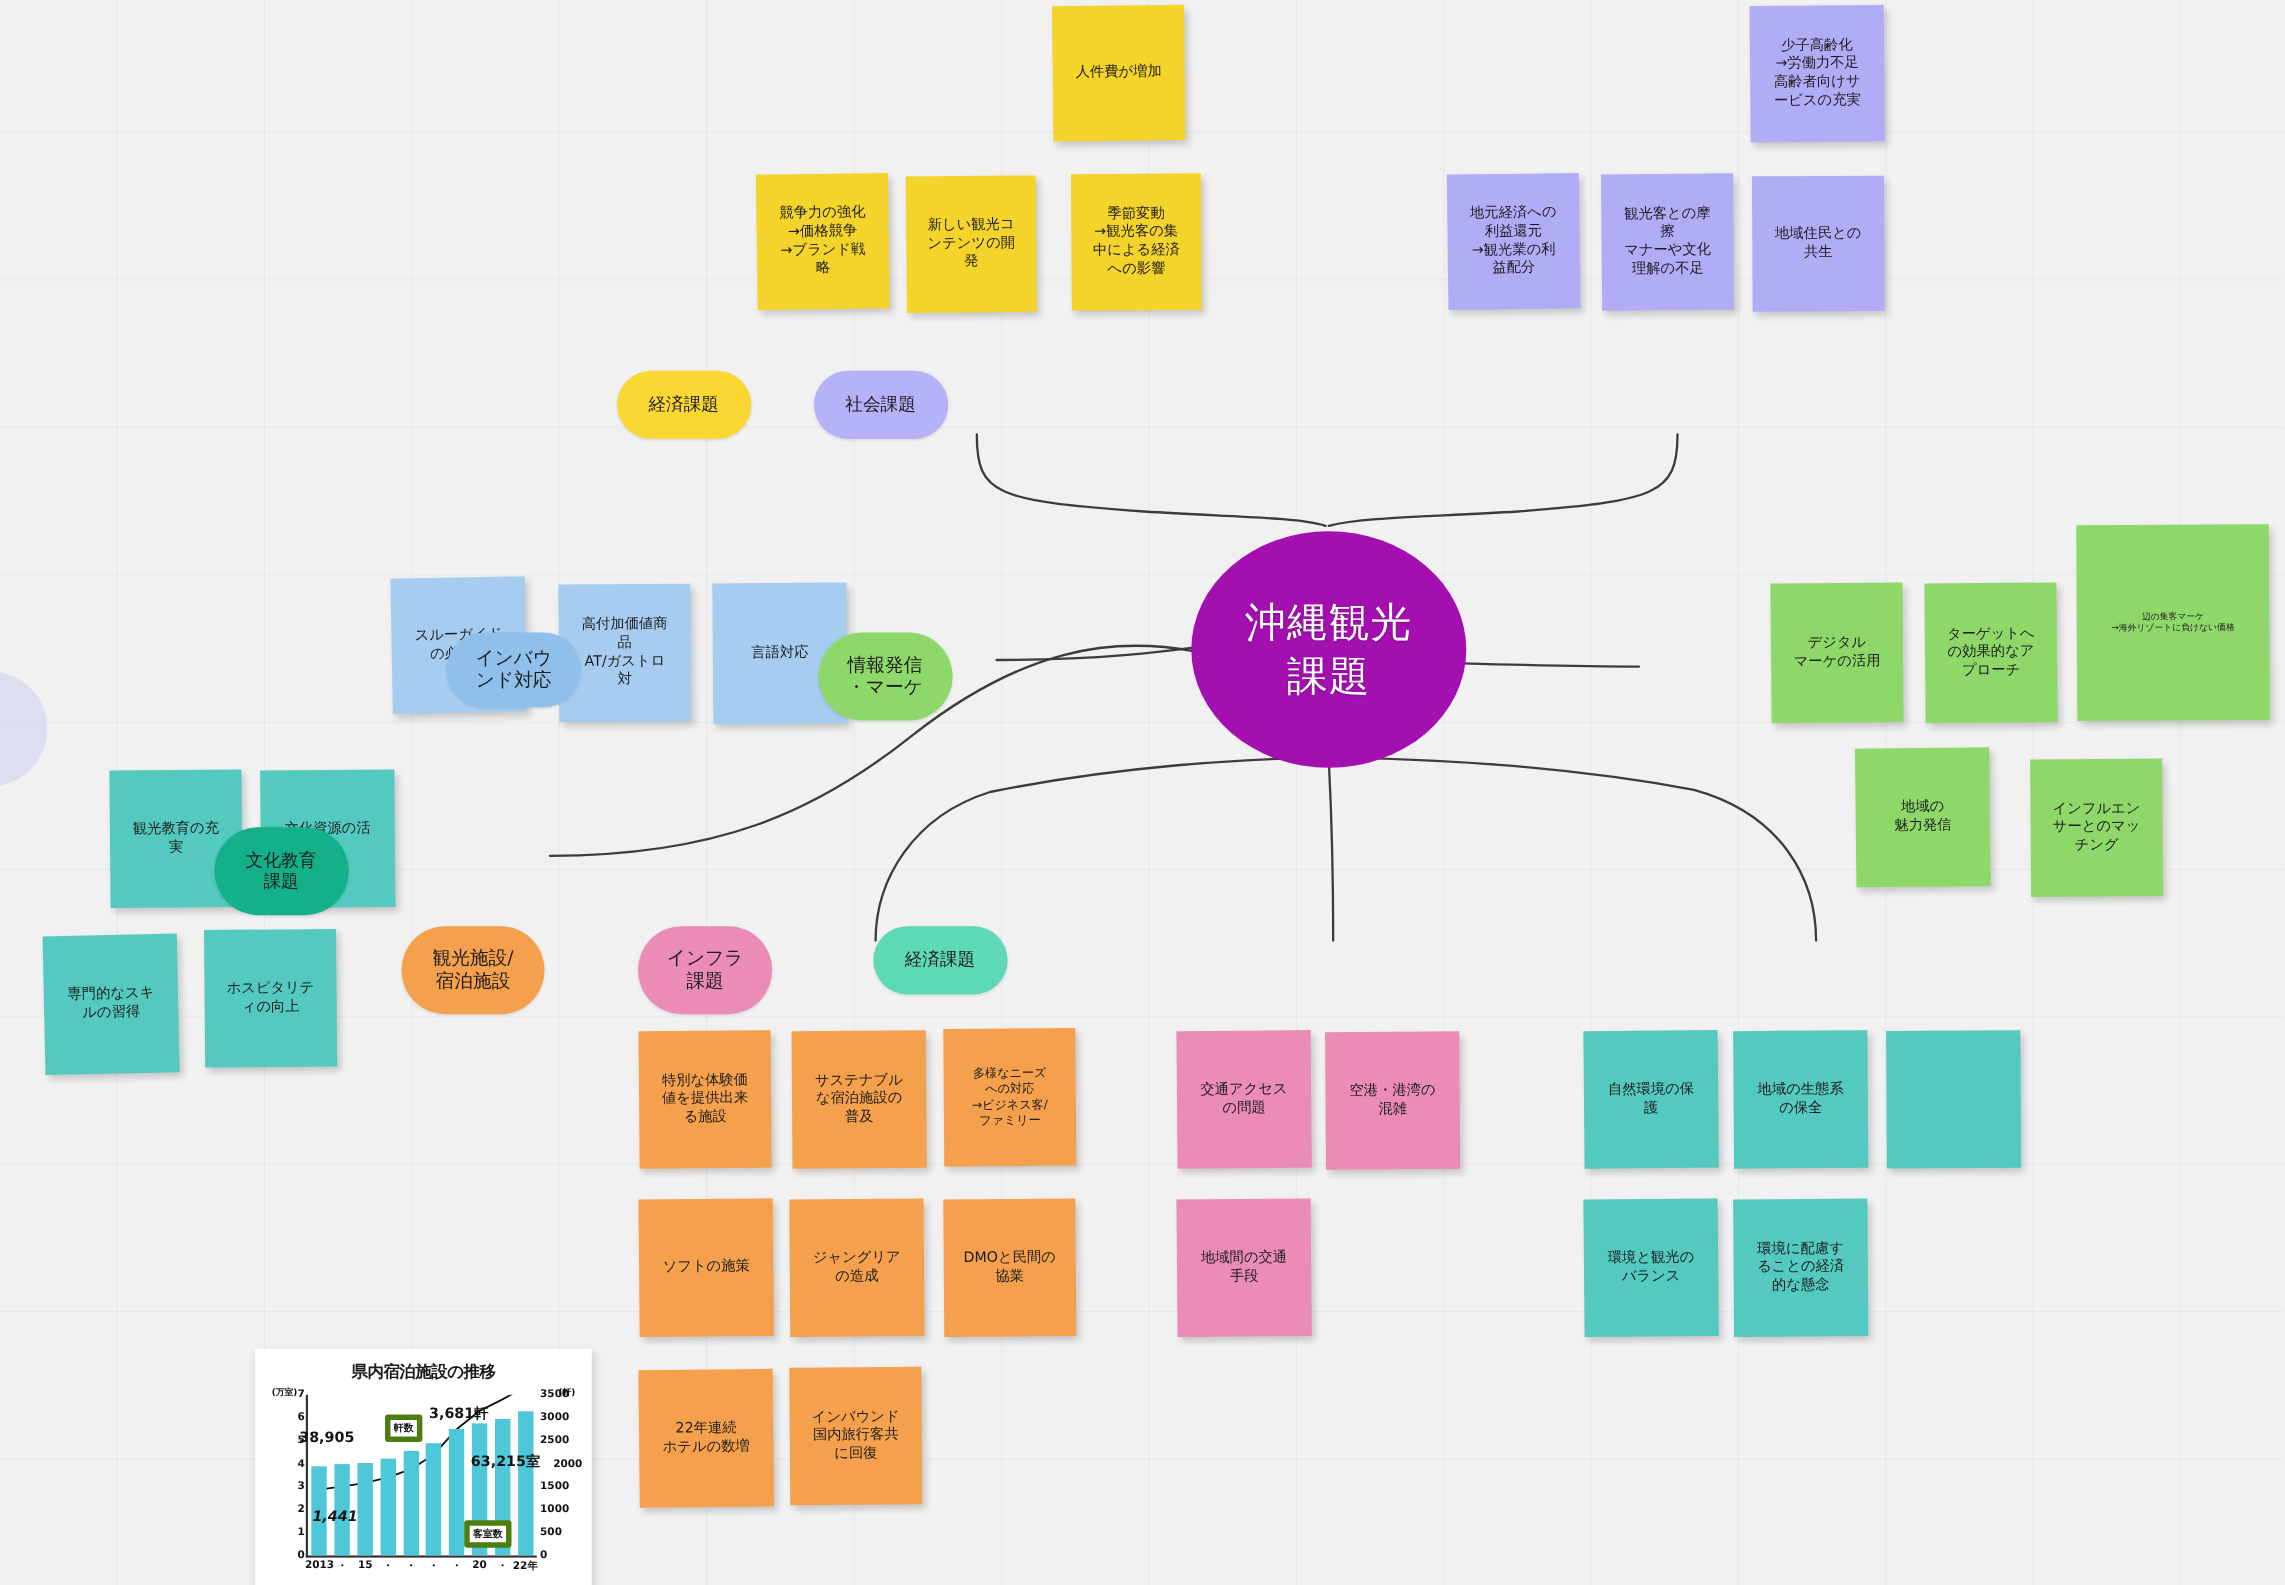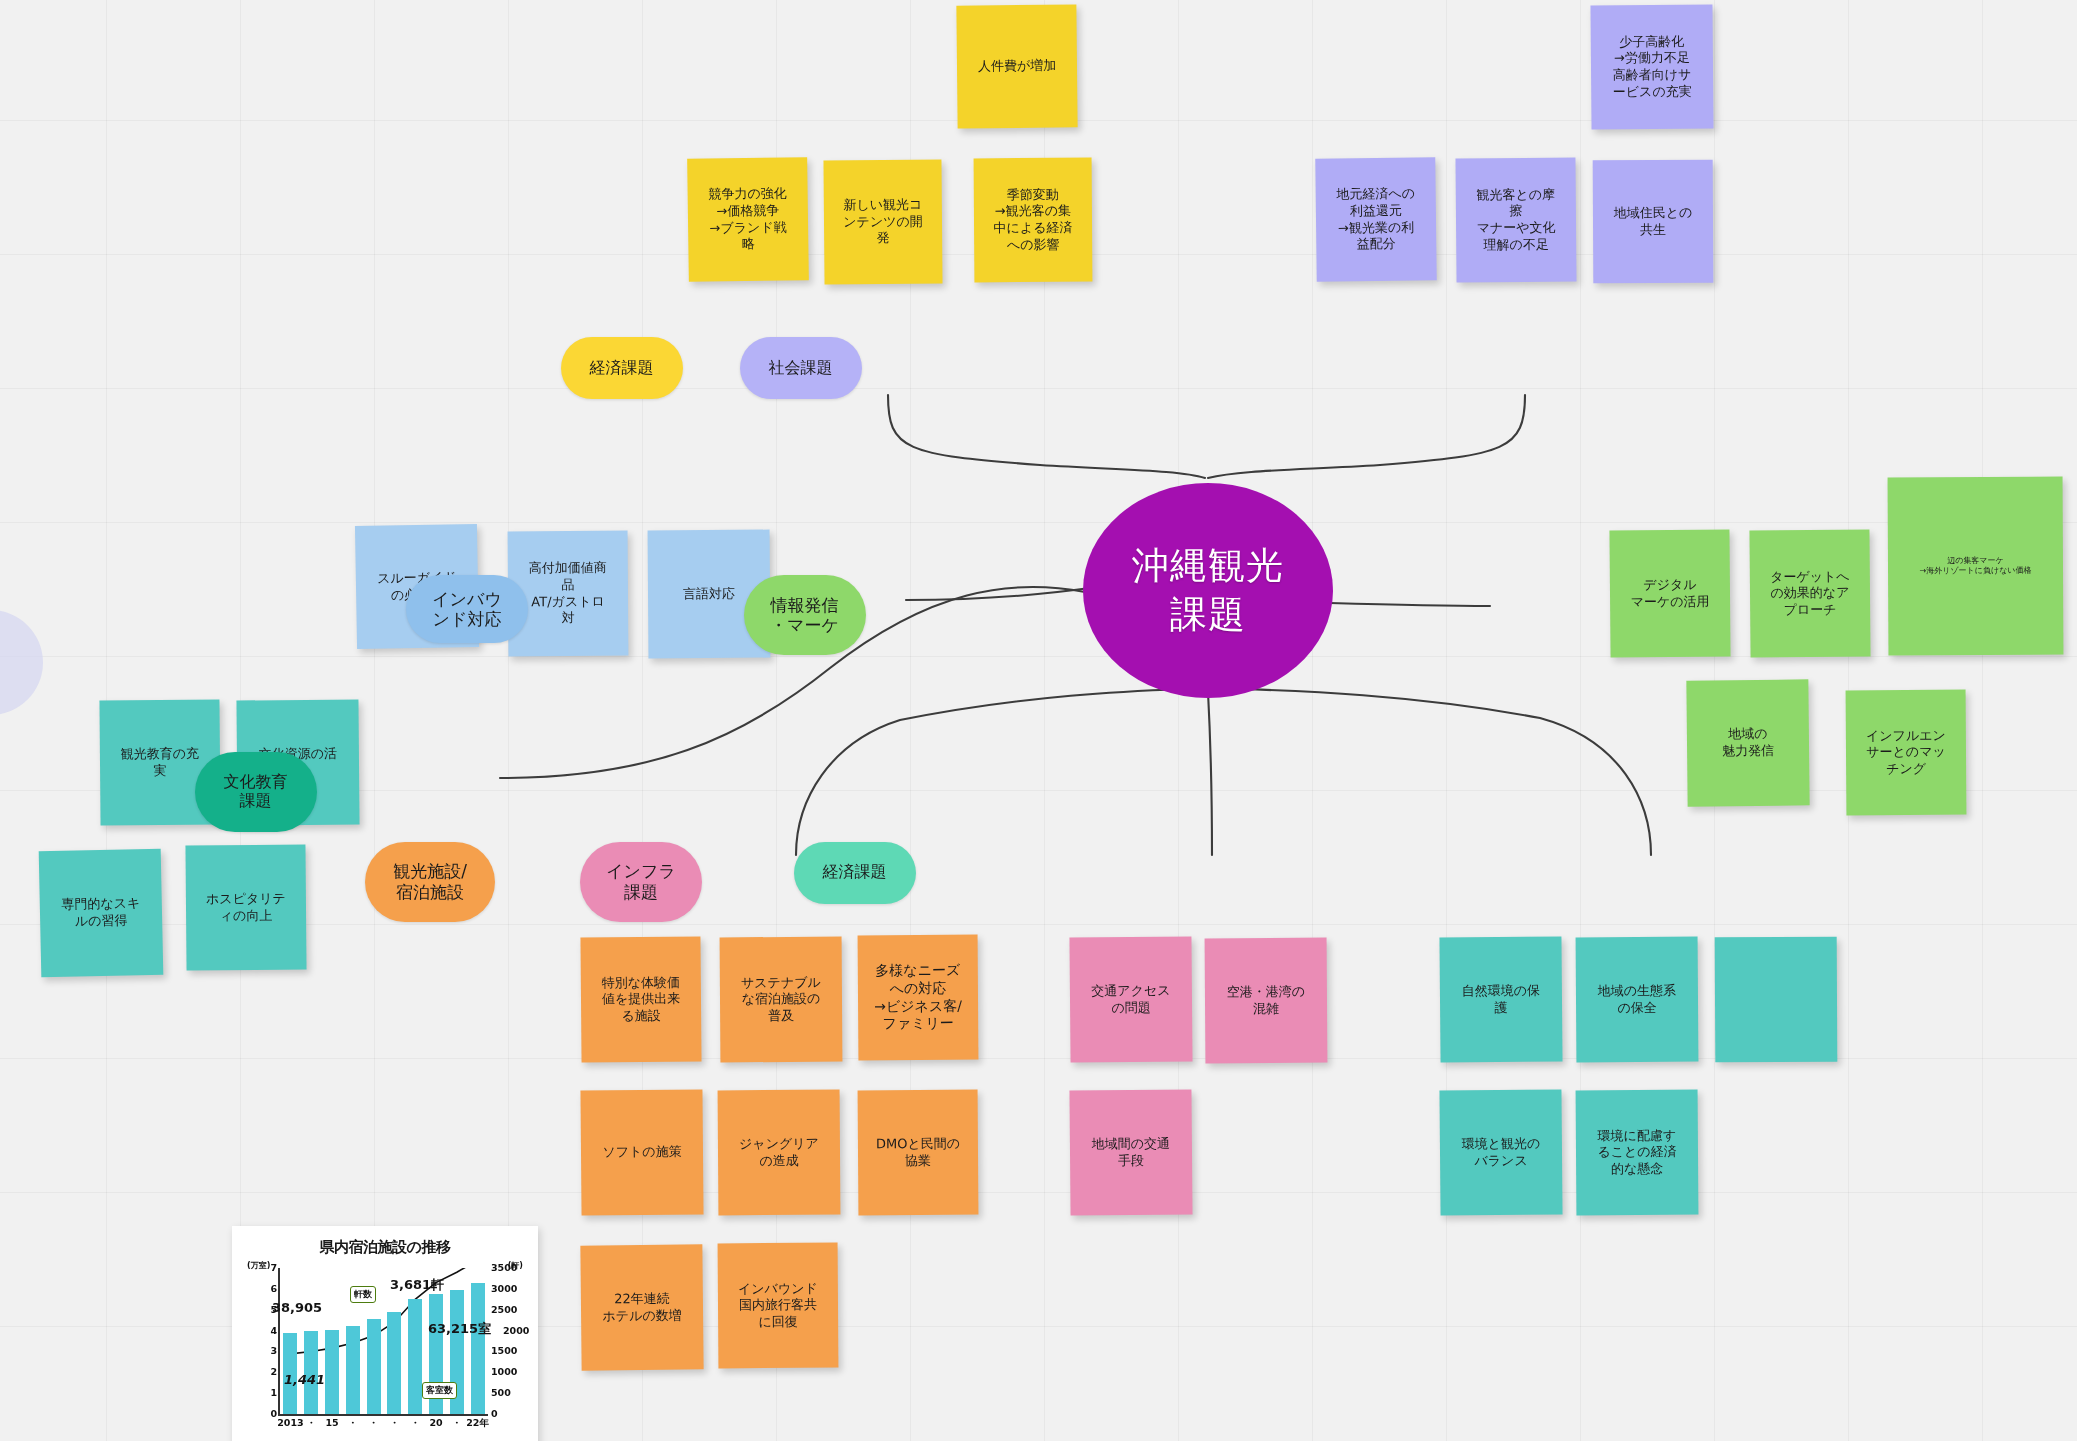--- a/index.html
+++ b/index.html
@@ -135,21 +135,21 @@
   .unit-r { right: 4px; }
   .chart-anno {
     position: absolute;
     font-size: 13px; font-weight: bold; color: #141414;
     white-space: nowrap;
   }
   .chart-tag {
     position: absolute;
     font-size: 9px; font-weight: bold; color: #141414;
     background: #fff;
-    border: 1px solid #4d7c0f;
+    border: 5px solid #4d7c0f;
     border-radius: 3px;
     padding: 1px 3px;
     white-space: nowrap;
   }
 </style>
 </head>
 <body>
 
 <div id="board">
 
@@ -247,21 +247,21 @@
 魅力発信</div>
       <div class="note" style="left: 1846px; top: 690px; width: 120px; height: 125px; background: rgb(142, 216, 106); font-size: 13px; transform: rotate(-0.4deg);">インフルエン
 サーとのマッ
 チング</div>
       <div class="note" style="left: 581px; top: 937px; width: 120px; height: 125px; background: rgb(245, 160, 76); font-size: 13px; transform: rotate(-0.5deg);">特別な体験価
 値を提供出来
 る施設</div>
       <div class="note" style="left: 720px; top: 937px; width: 122px; height: 125px; background: rgb(245, 160, 76); font-size: 13px; transform: rotate(-0.4deg);">サステナブル
 な宿泊施設の
 普及</div>
-      <div class="note" style="left: 858px; top: 935px; width: 120px; height: 125px; background: rgb(245, 160, 76); font-size: 14px; transform: rotate(-0.4deg);">多様なニーズ
+      <div class="note" style="left: 858px; top: 935px; width: 120px; height: 125px; background: rgb(245, 160, 76); font-size: 11px; transform: rotate(-0.4deg);">多様なニーズ
 への対応
 →ビジネス客/
 ファミリー</div>
       <div class="note" style="left: 581px; top: 1090px; width: 122px; height: 125px; background: rgb(245, 160, 76); font-size: 13px; transform: rotate(-0.5deg);">ソフトの施策</div>
       <div class="note" style="left: 718px; top: 1090px; width: 122px; height: 125px; background: rgb(245, 160, 76); font-size: 13px; transform: rotate(-0.4deg);">ジャングリア
 の造成</div>
       <div class="note" style="left: 858px; top: 1090px; width: 120px; height: 125px; background: rgb(245, 160, 76); font-size: 13px; transform: rotate(-0.4deg);">DMOと民間の
 協業</div>
       <div class="note" style="left: 581px; top: 1245px; width: 122px; height: 125px; background: rgb(245, 160, 76); font-size: 13px; transform: rotate(-0.6deg);">22年連続
 ホテルの数増</div>

